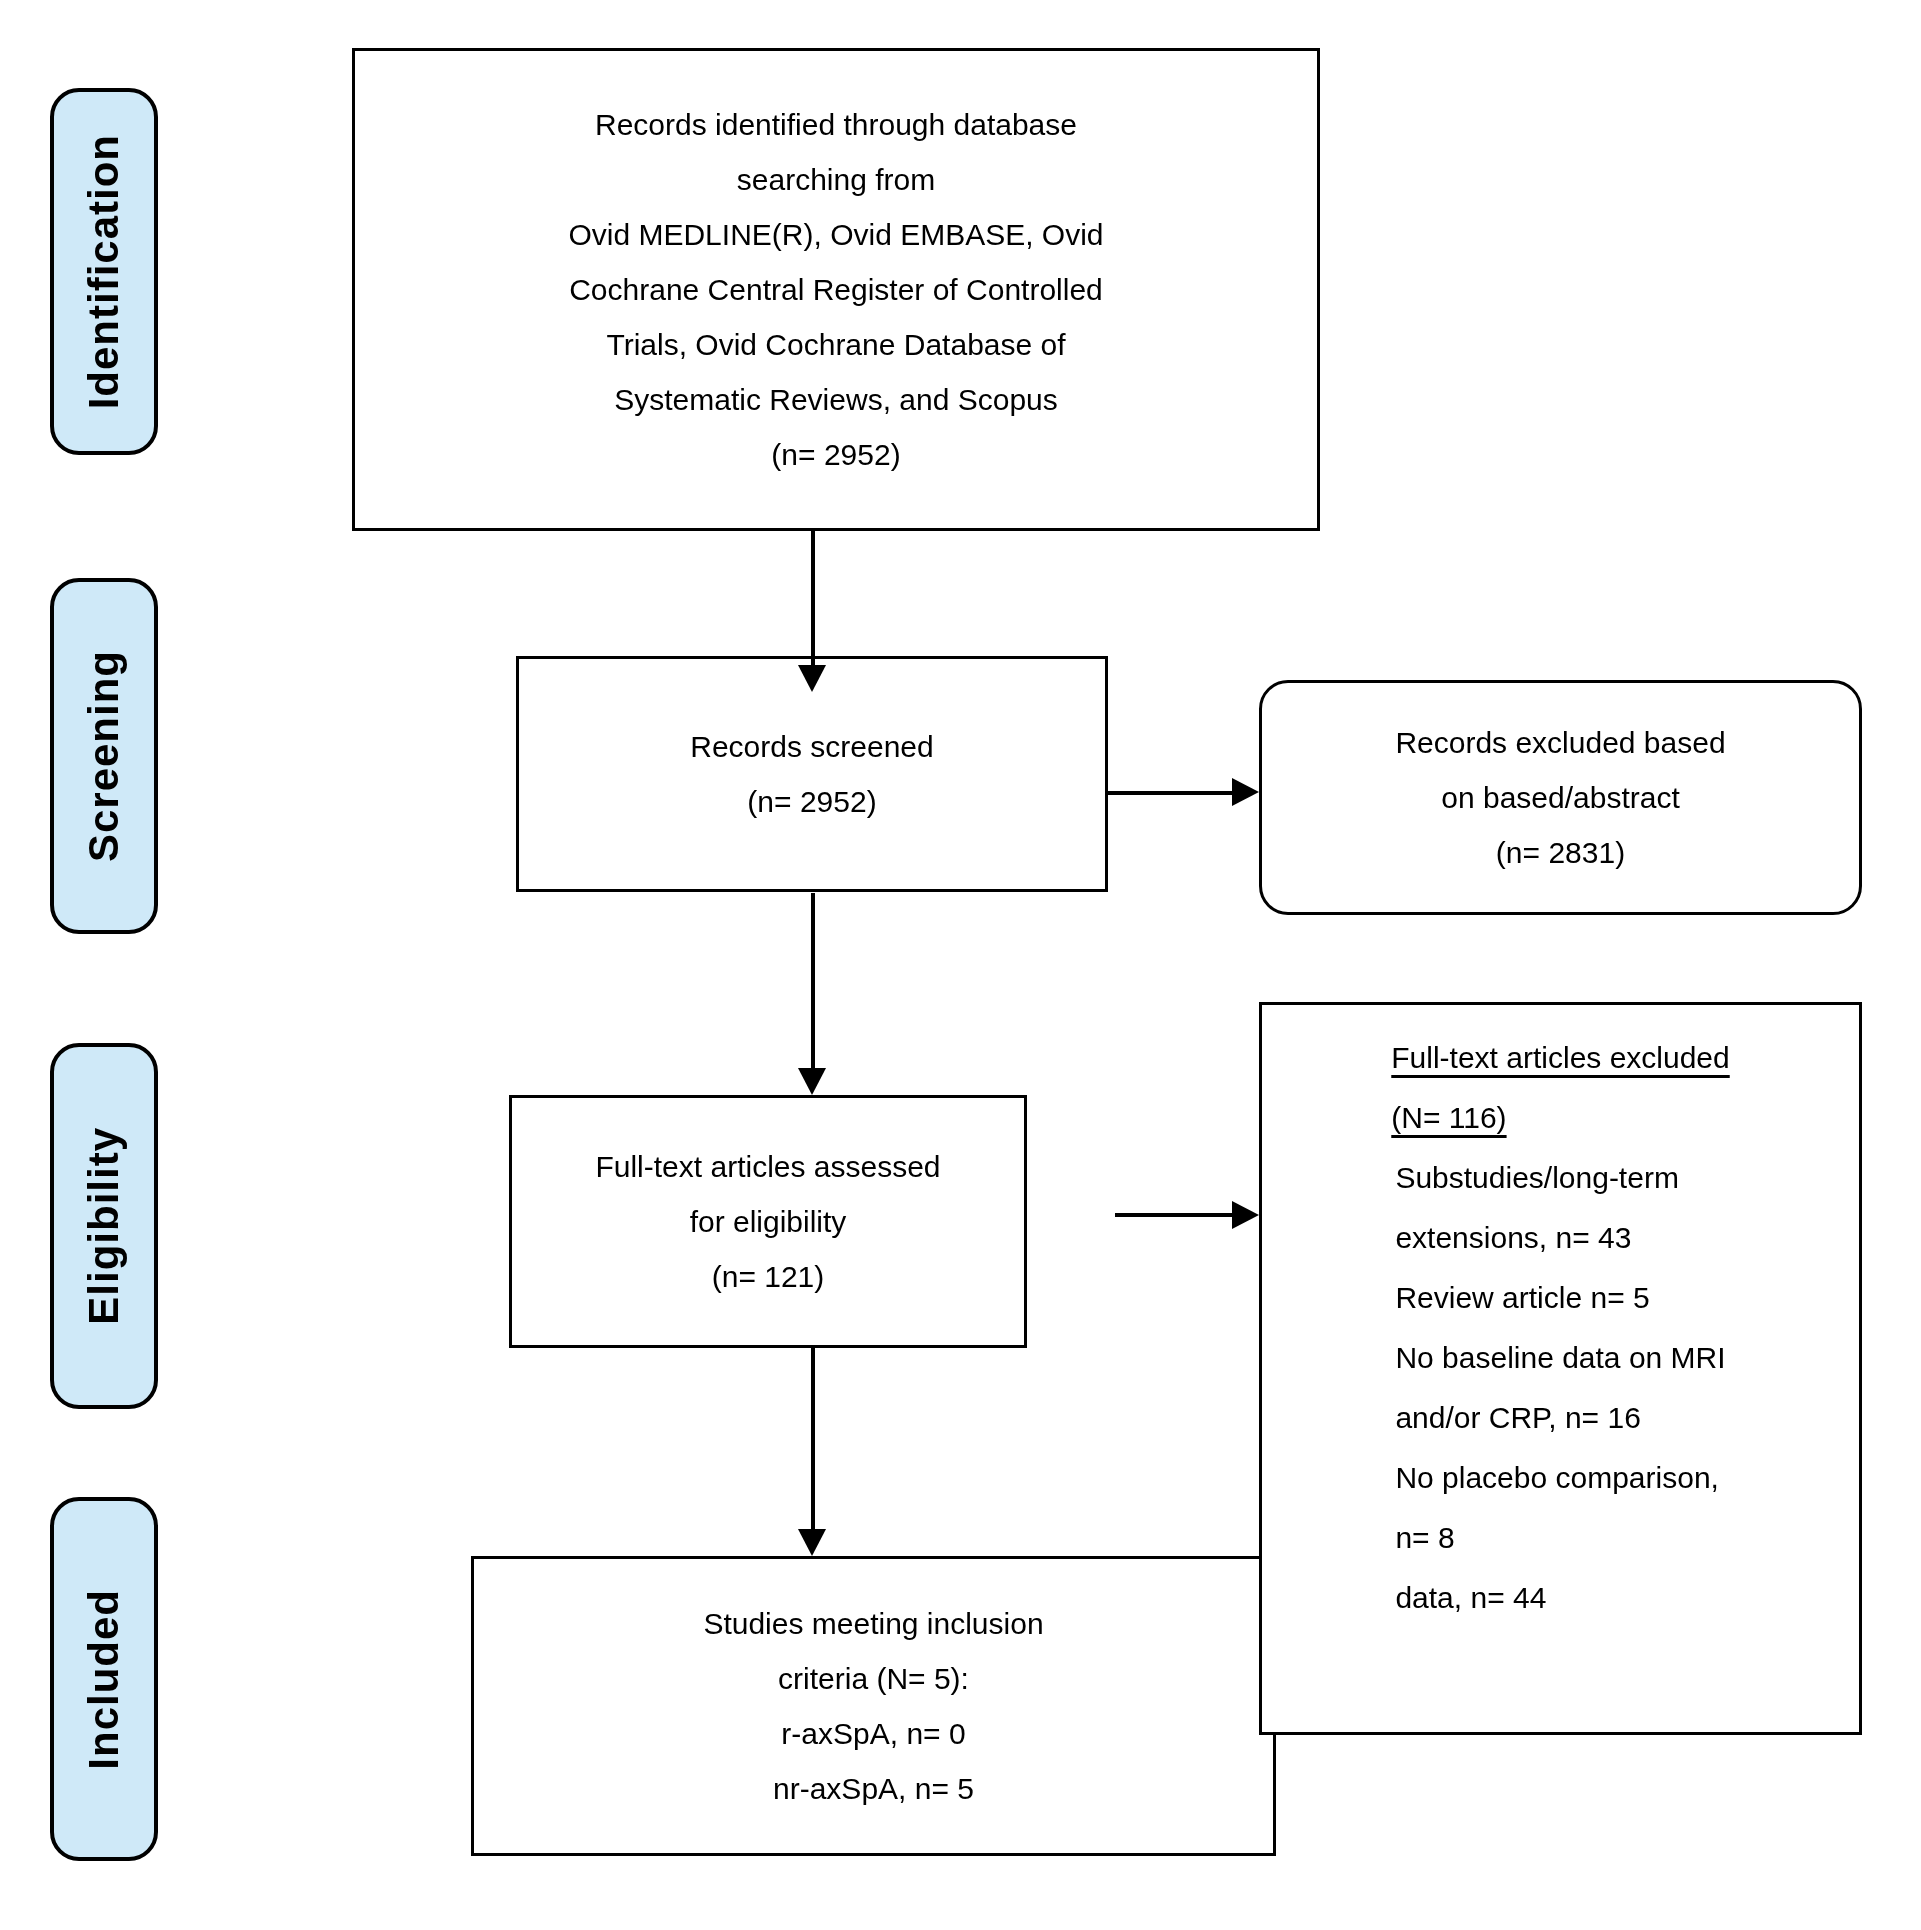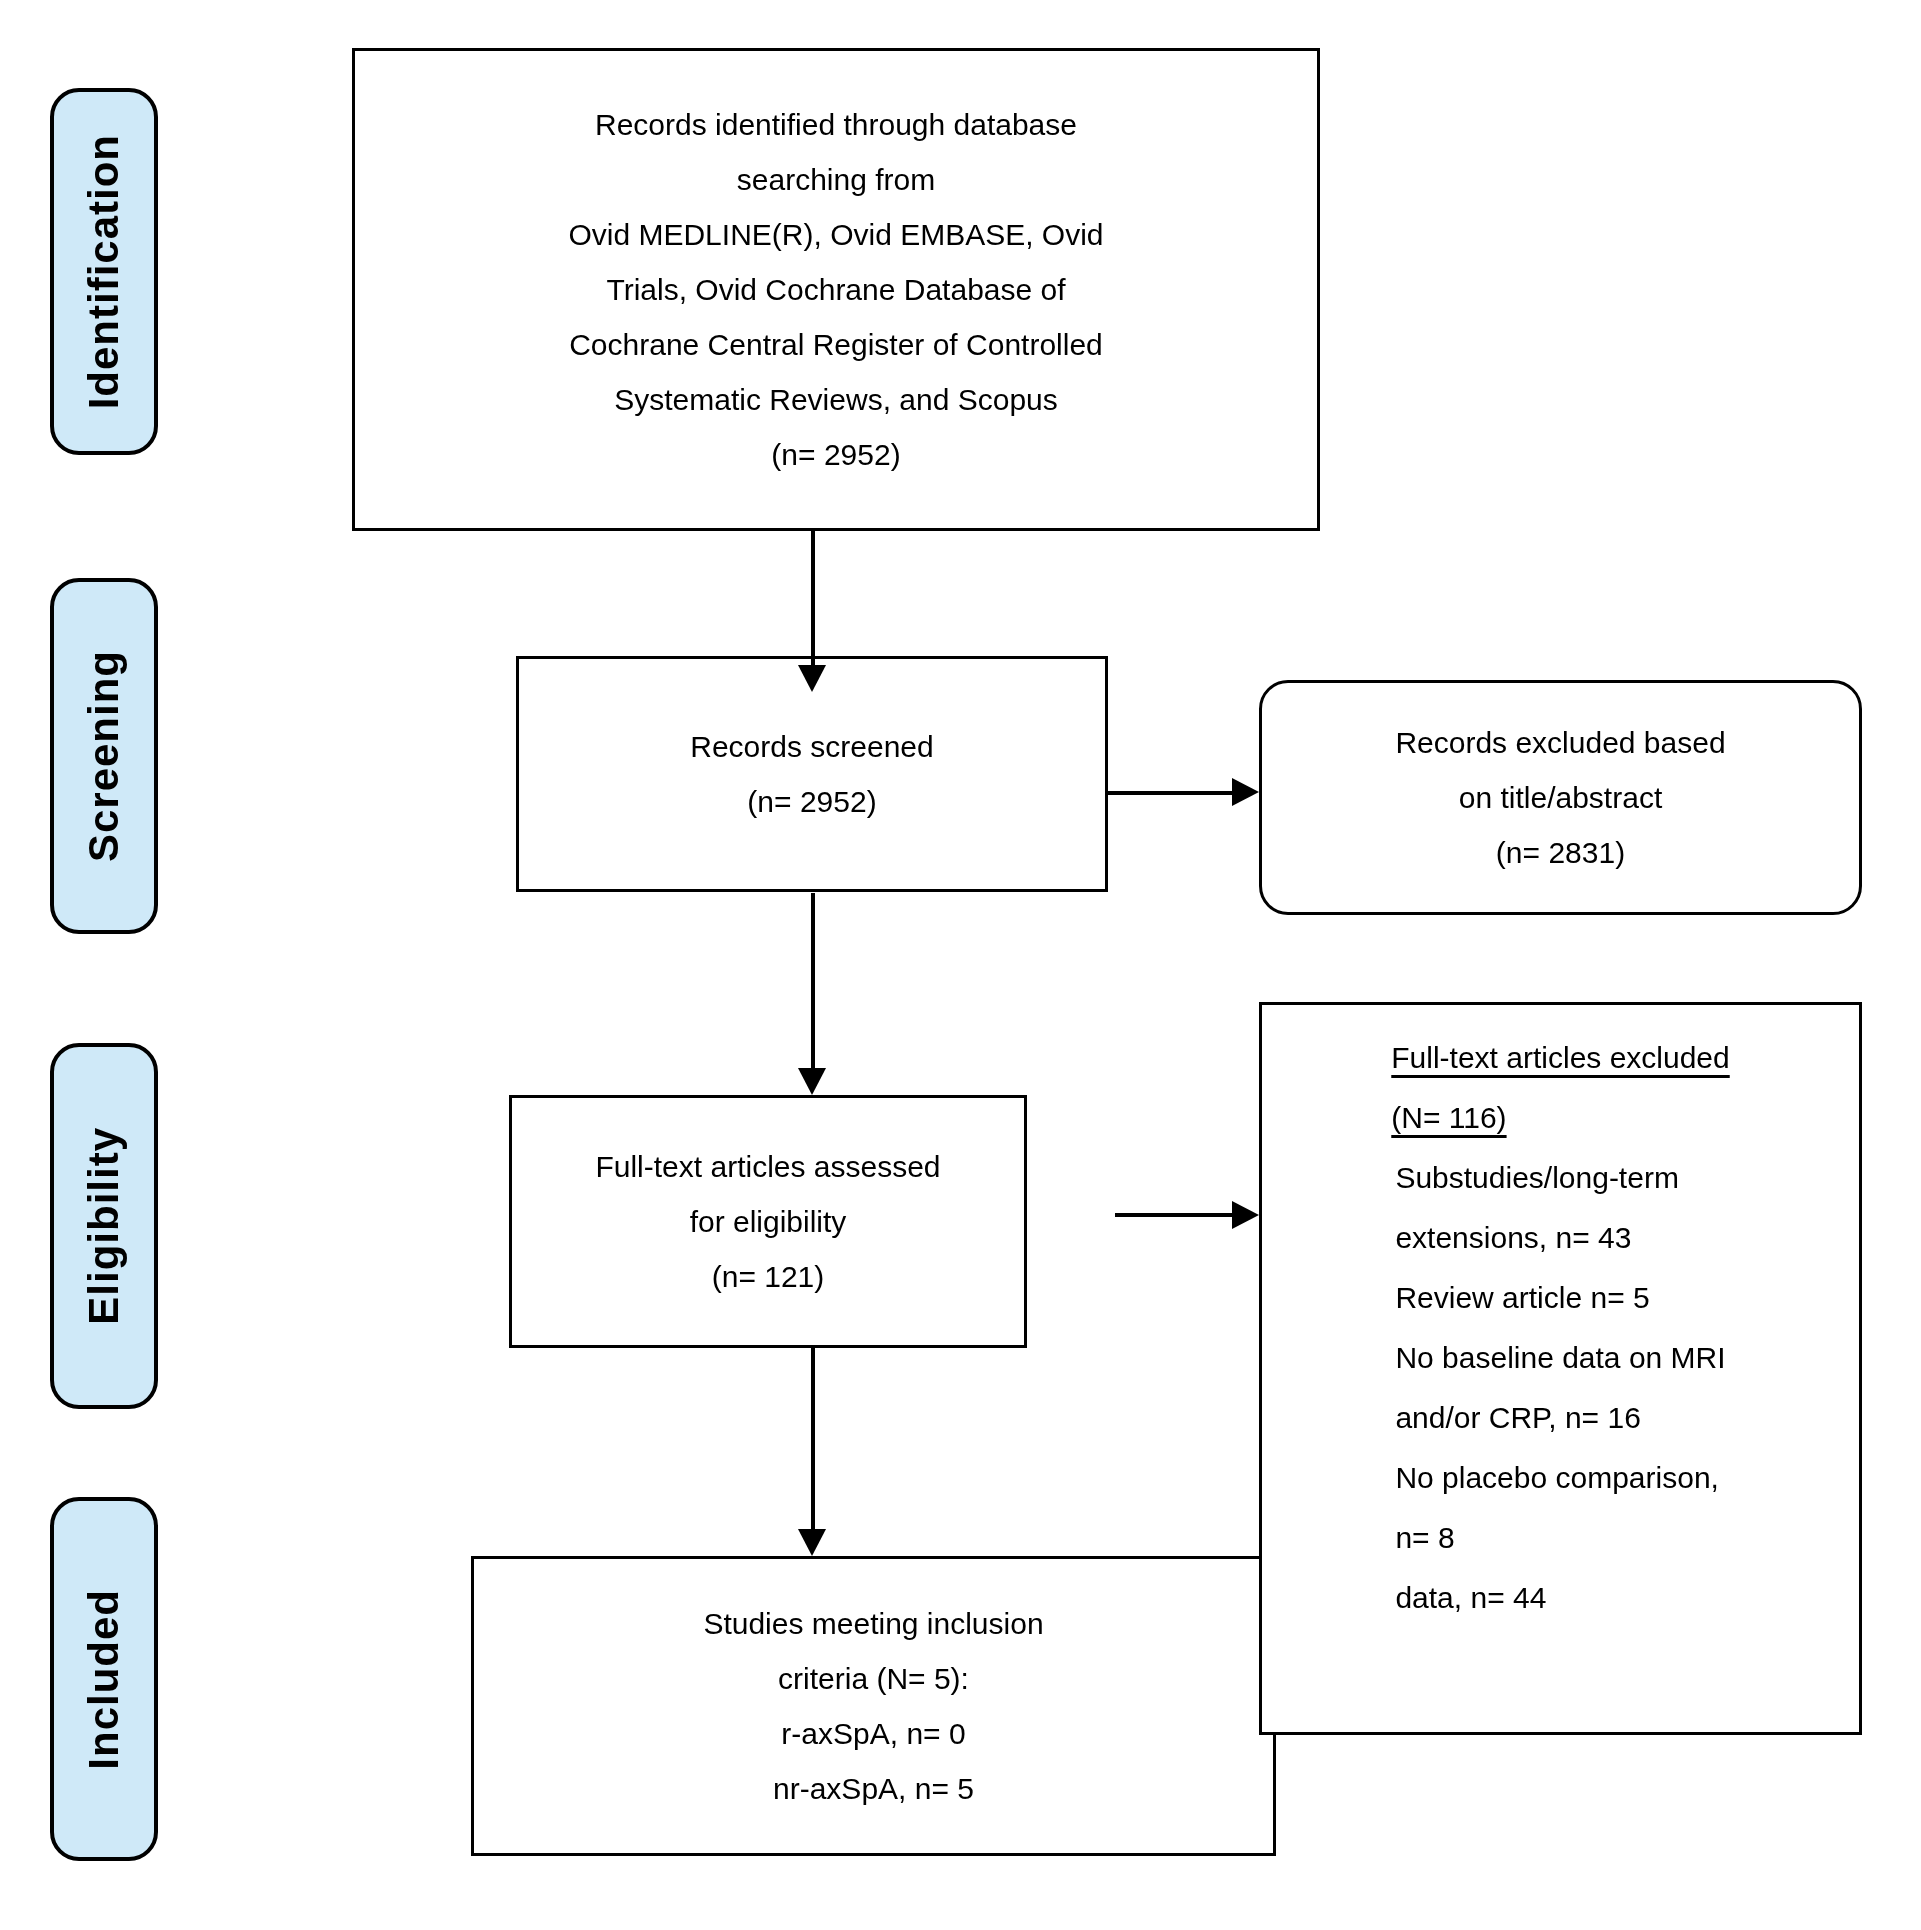--- a/index.html
+++ b/index.html
@@ -72,22 +72,22 @@
   </div>
   <div class="stage" style="top:1497px;height:364px;">
     <span class="vlabel">Included</span>
   </div>
 
   <div class="fbox" style="left:352px;top:48px;width:968px;height:483px;">
     <div>
         <div class="line">Records identified through database</div>
         <div class="line">searching from</div>
         <div class="line">Ovid MEDLINE(R), Ovid EMBASE, Ovid</div>
+        <div class="line">Cochrane Central Register of Controlled</div>
         <div class="line">Trials, Ovid Cochrane Database of</div>
-        <div class="line">Cochrane Central Register of Controlled</div>
         <div class="line">Systematic Reviews, and Scopus</div>
         <div class="line">(n= 2952)</div>
       </div>
   </div>
 
   <div class="fbox" style="left:516px;top:656px;width:592px;height:236px;">
     <div>
         <div class="line">Records screened</div>
         <div class="line">(n= 2952)</div>
       </div>
@@ -106,21 +106,21 @@
         <div class="line">Studies meeting inclusion</div>
         <div class="line">criteria (N= 5):</div>
         <div class="line">r-axSpA, n= 0</div>
         <div class="line">nr-axSpA, n= 5</div>
       </div>
   </div>
 
   <div class="fbox" style="left:1259px;top:680px;width:603px;height:235px;border-radius:29px;">
     <div>
         <div class="line">Records excluded based</div>
-        <div class="line">on title/abstract</div>
+        <div class="line">on based/abstract</div>
         <div class="line">(n= 2831)</div>
       </div>
   </div>
 
   <div class="fbox left-align" style="left:1259px;top:1002px;width:603px;height:733px;">
     <div class="underline-block">
         <div class="line">Full-text articles excluded</div>
         <div class="line">(N= 116)</div>
       </div>
     <div>

